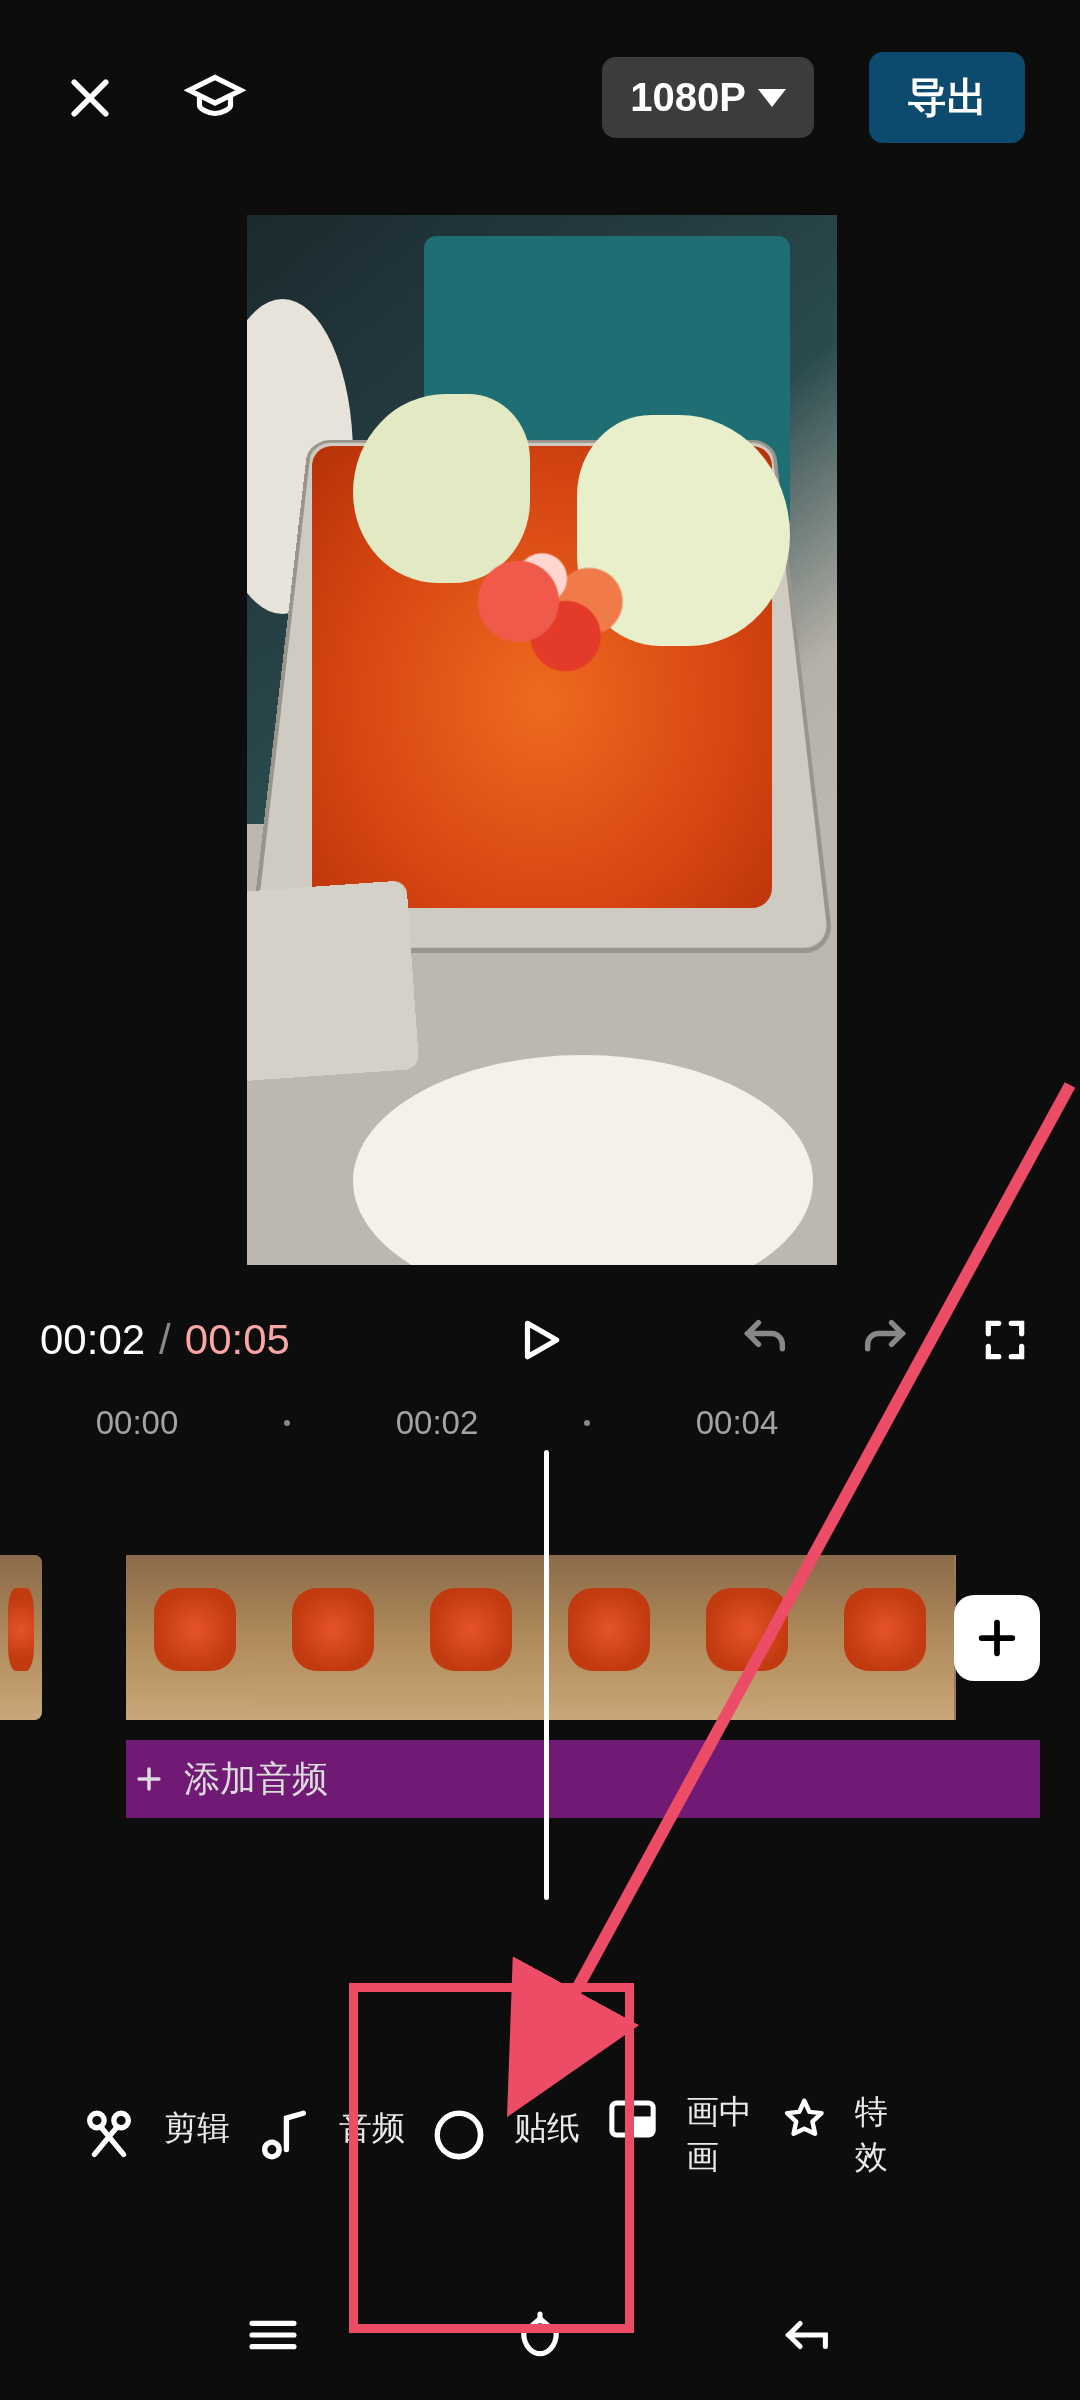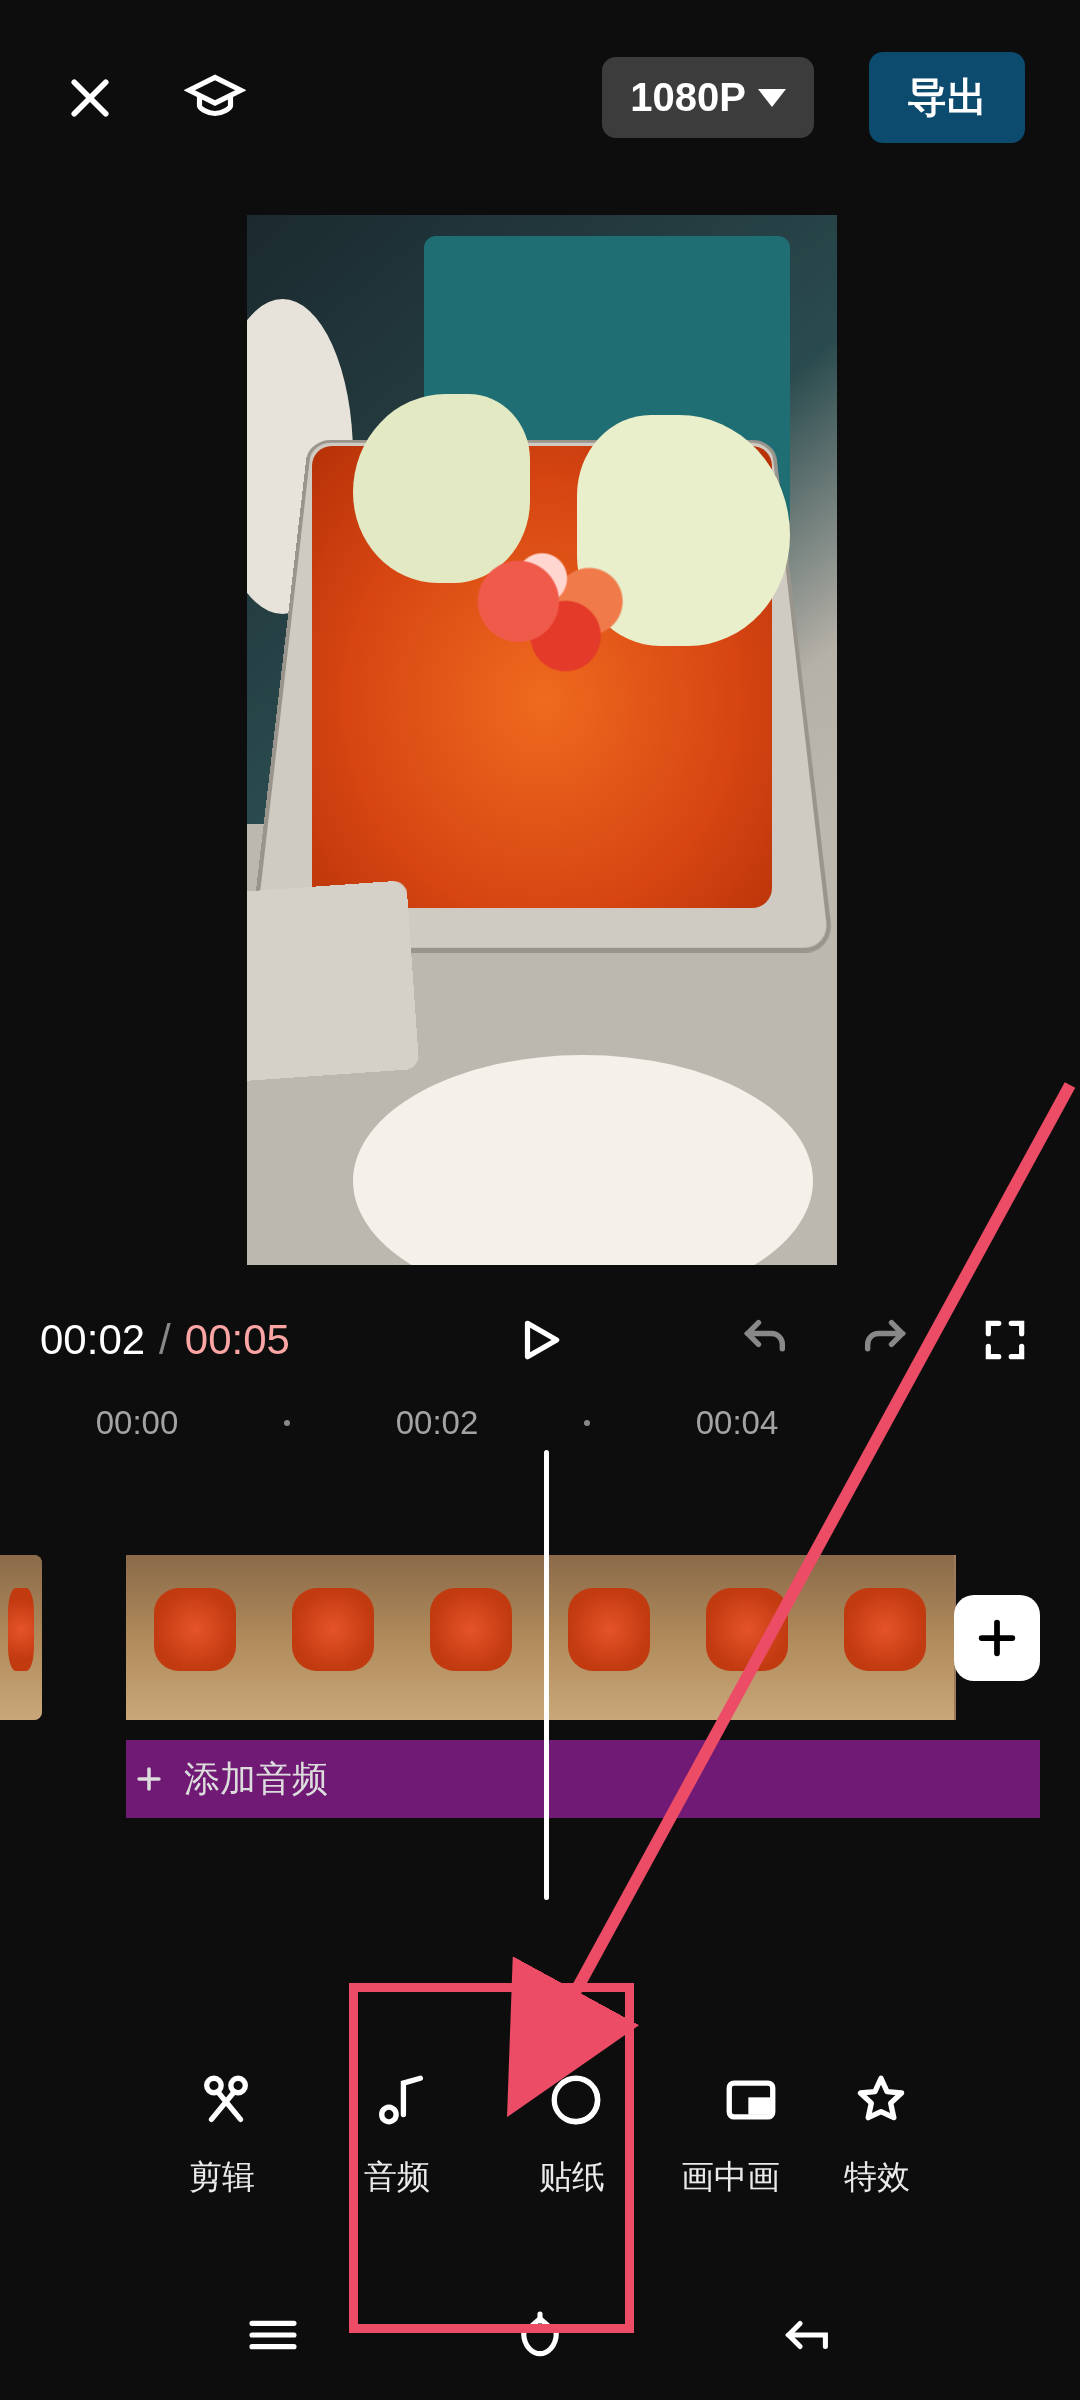--- a/index.html
+++ b/index.html
@@ -36,21 +36,21 @@
   .clip-a { position: absolute; left: 0; top: 0; width: 42px; height: 165px; background: #7a6a5a; border-radius: 0 8px 8px 0; overflow:hidden;}
   .clip-b { position: absolute; left: 126px; top: 0; width: 830px; height: 165px; background: #9a7a5a; overflow: hidden; display:flex; }
   .clip-b .th { flex:0 0 138px; height:165px; }
   .playhead { position: absolute; left: 544px; top: 1450px; width: 5px; height: 450px; background: #fff; border-radius: 3px; z-index: 10; }
   .add-clip { position: absolute; right: 40px; top: 1595px; width: 86px; height: 86px; background: #fff; border-radius: 20px; display: flex; align-items: center; justify-content: center; z-index: 12; }
   .add-clip svg { stroke: #000; }
   .audio-track { position: absolute; top: 1740px; left: 126px; right: 40px; height: 78px; background: #701a75; display: flex; align-items: center; padding-left: 6px; gap: 18px; font-size: 36px; color: #dcdcdc; }
 
   
   .toolbar { position: absolute; bottom: 165px; left: 0; right: 0; height: 200px; display: flex; align-items: center; justify-content: flex-start; padding-left: 80px; gap: 0; }
-  .tool { width: 175px; display: flex; flex-direction: column; align-items: flex-end; gap: 26px; }
+  .tool { width: 175px; display: flex; flex-direction: row; align-items: flex-start; gap: 26px; }
   .tool .tlbl { font-size: 33px; color: #eaeaea; }
 
   
   .hl-box { position: absolute; left: 349px; top: 1983px; width: 285px; height: 350px; border: 9px solid #ec4c66; z-index: 20; pointer-events: none; }
   .hl-arrow { position: absolute; z-index: 21; pointer-events: none; }
 
   
   .navbar { position: absolute; bottom: 0; left: 0; right: 0; height: 130px; display: flex; align-items: center; justify-content: space-around; padding: 0 140px; }
 
   

